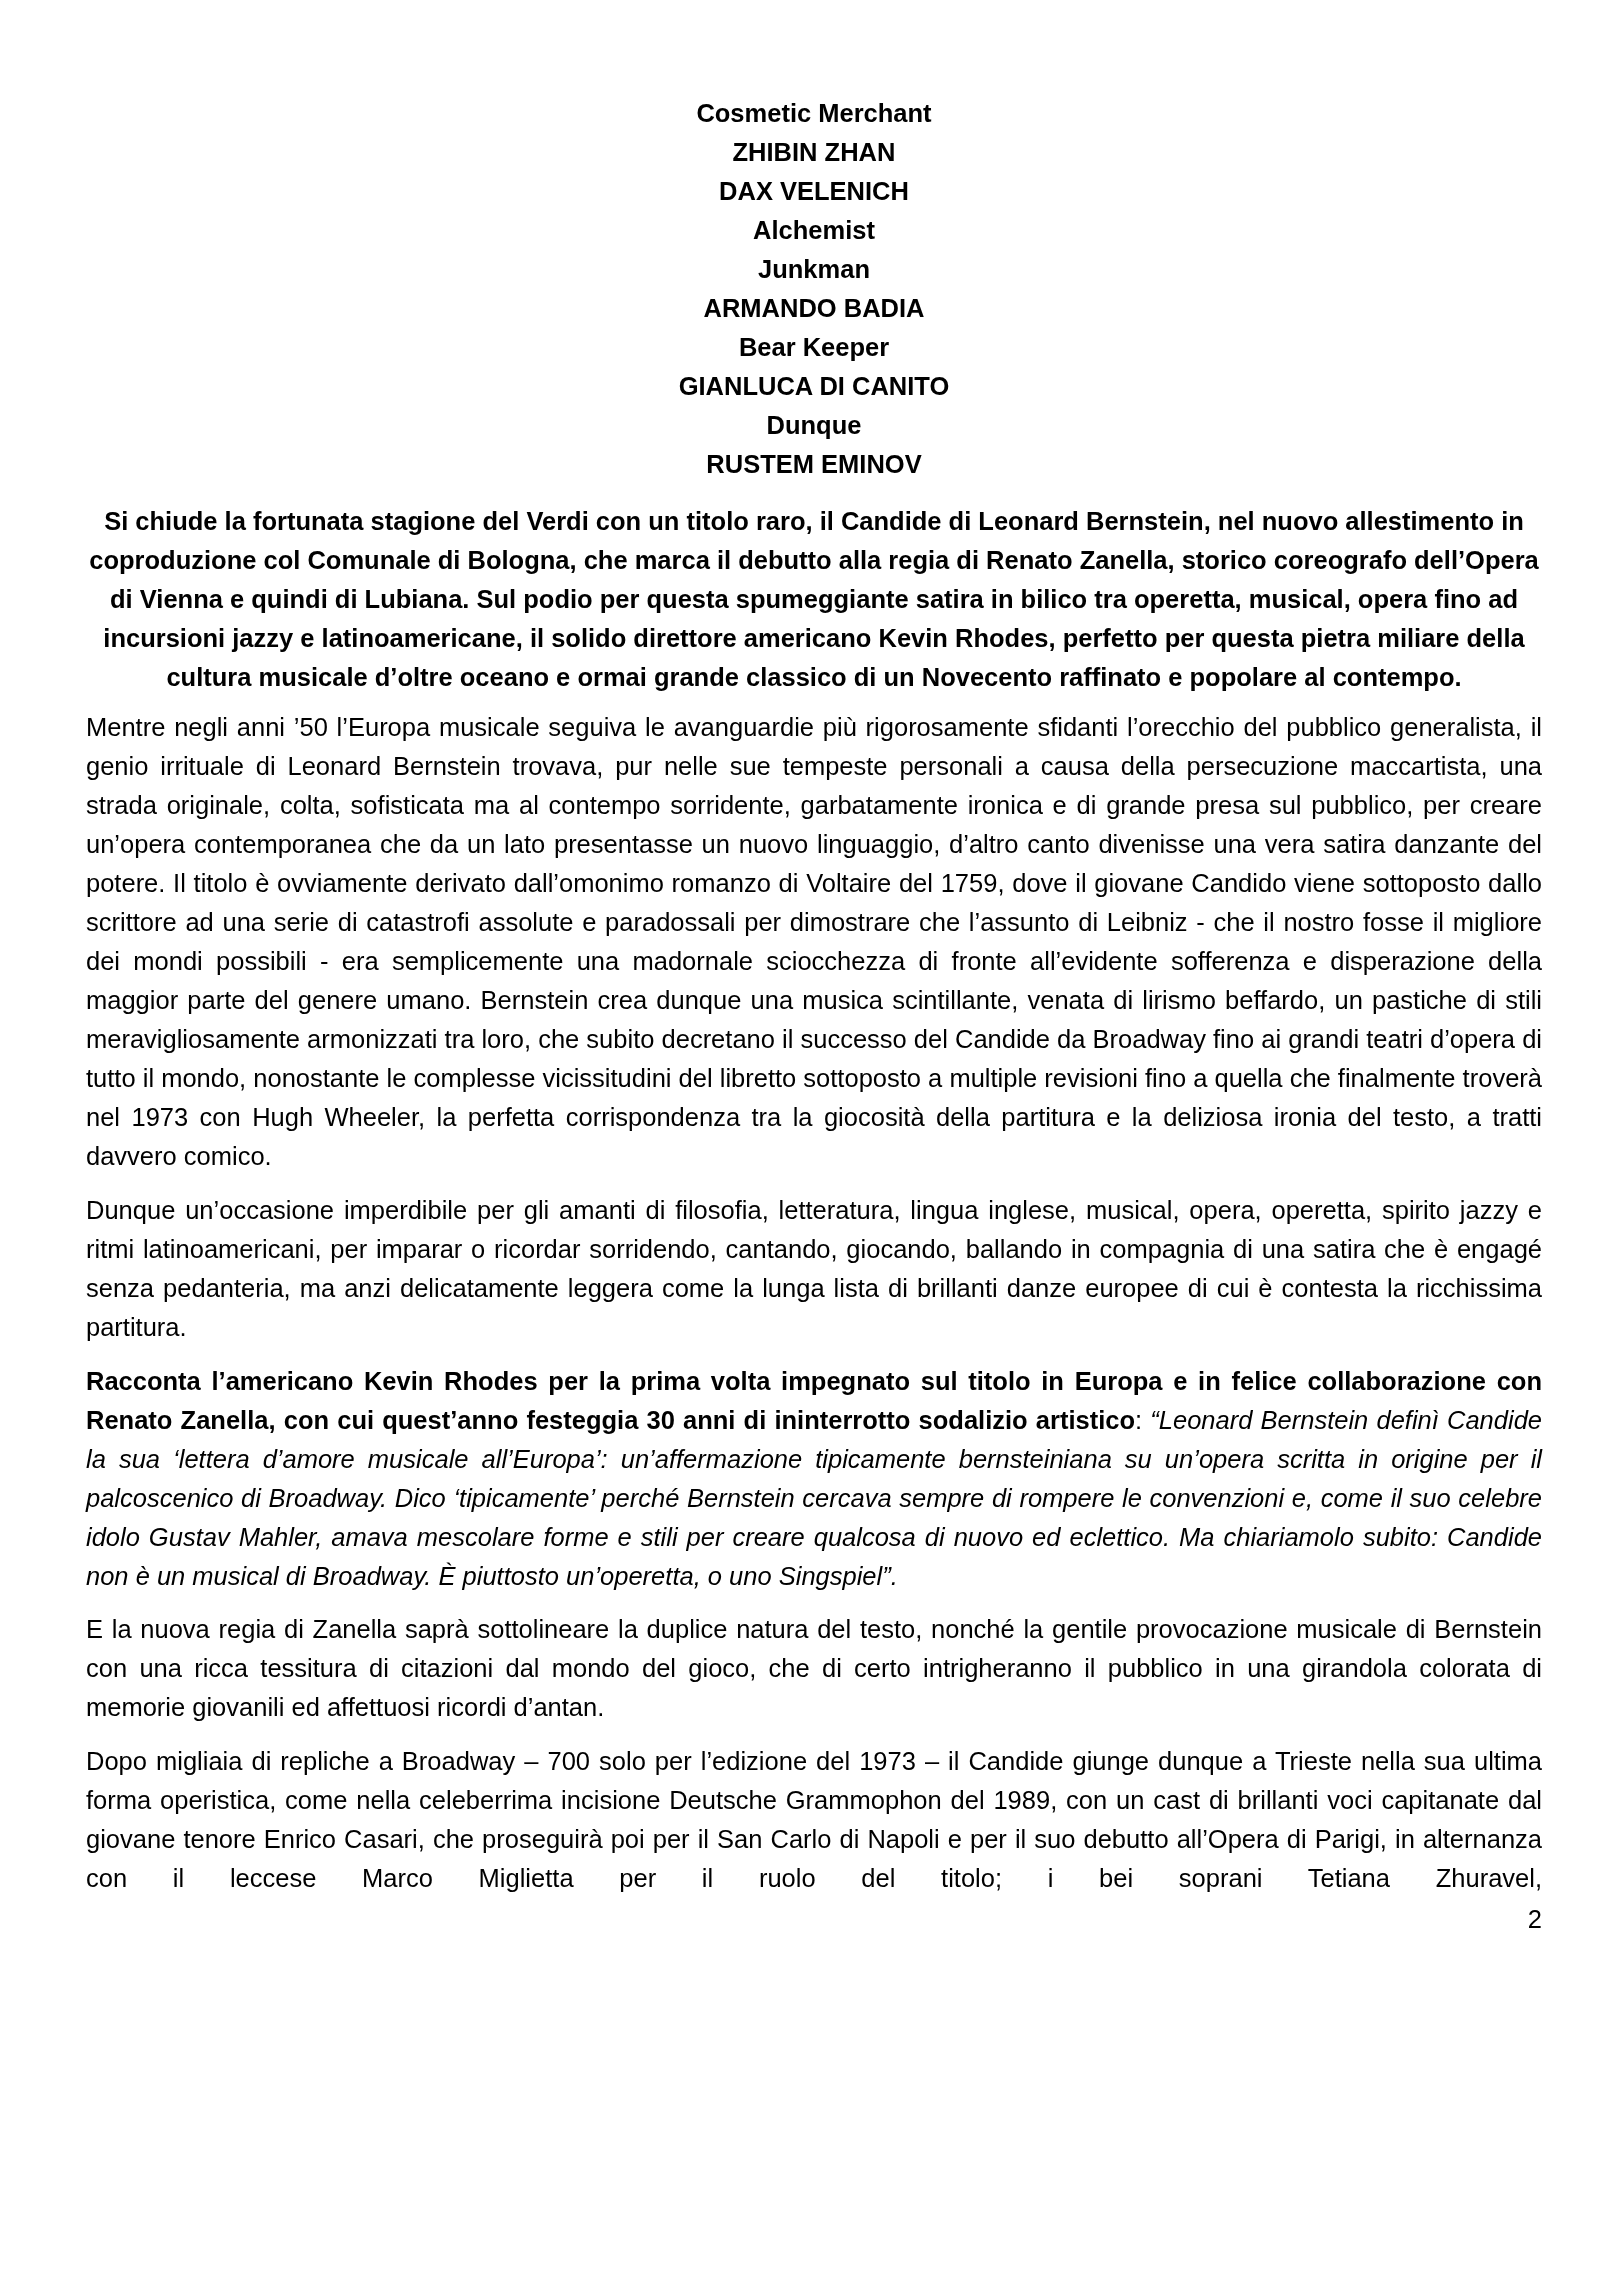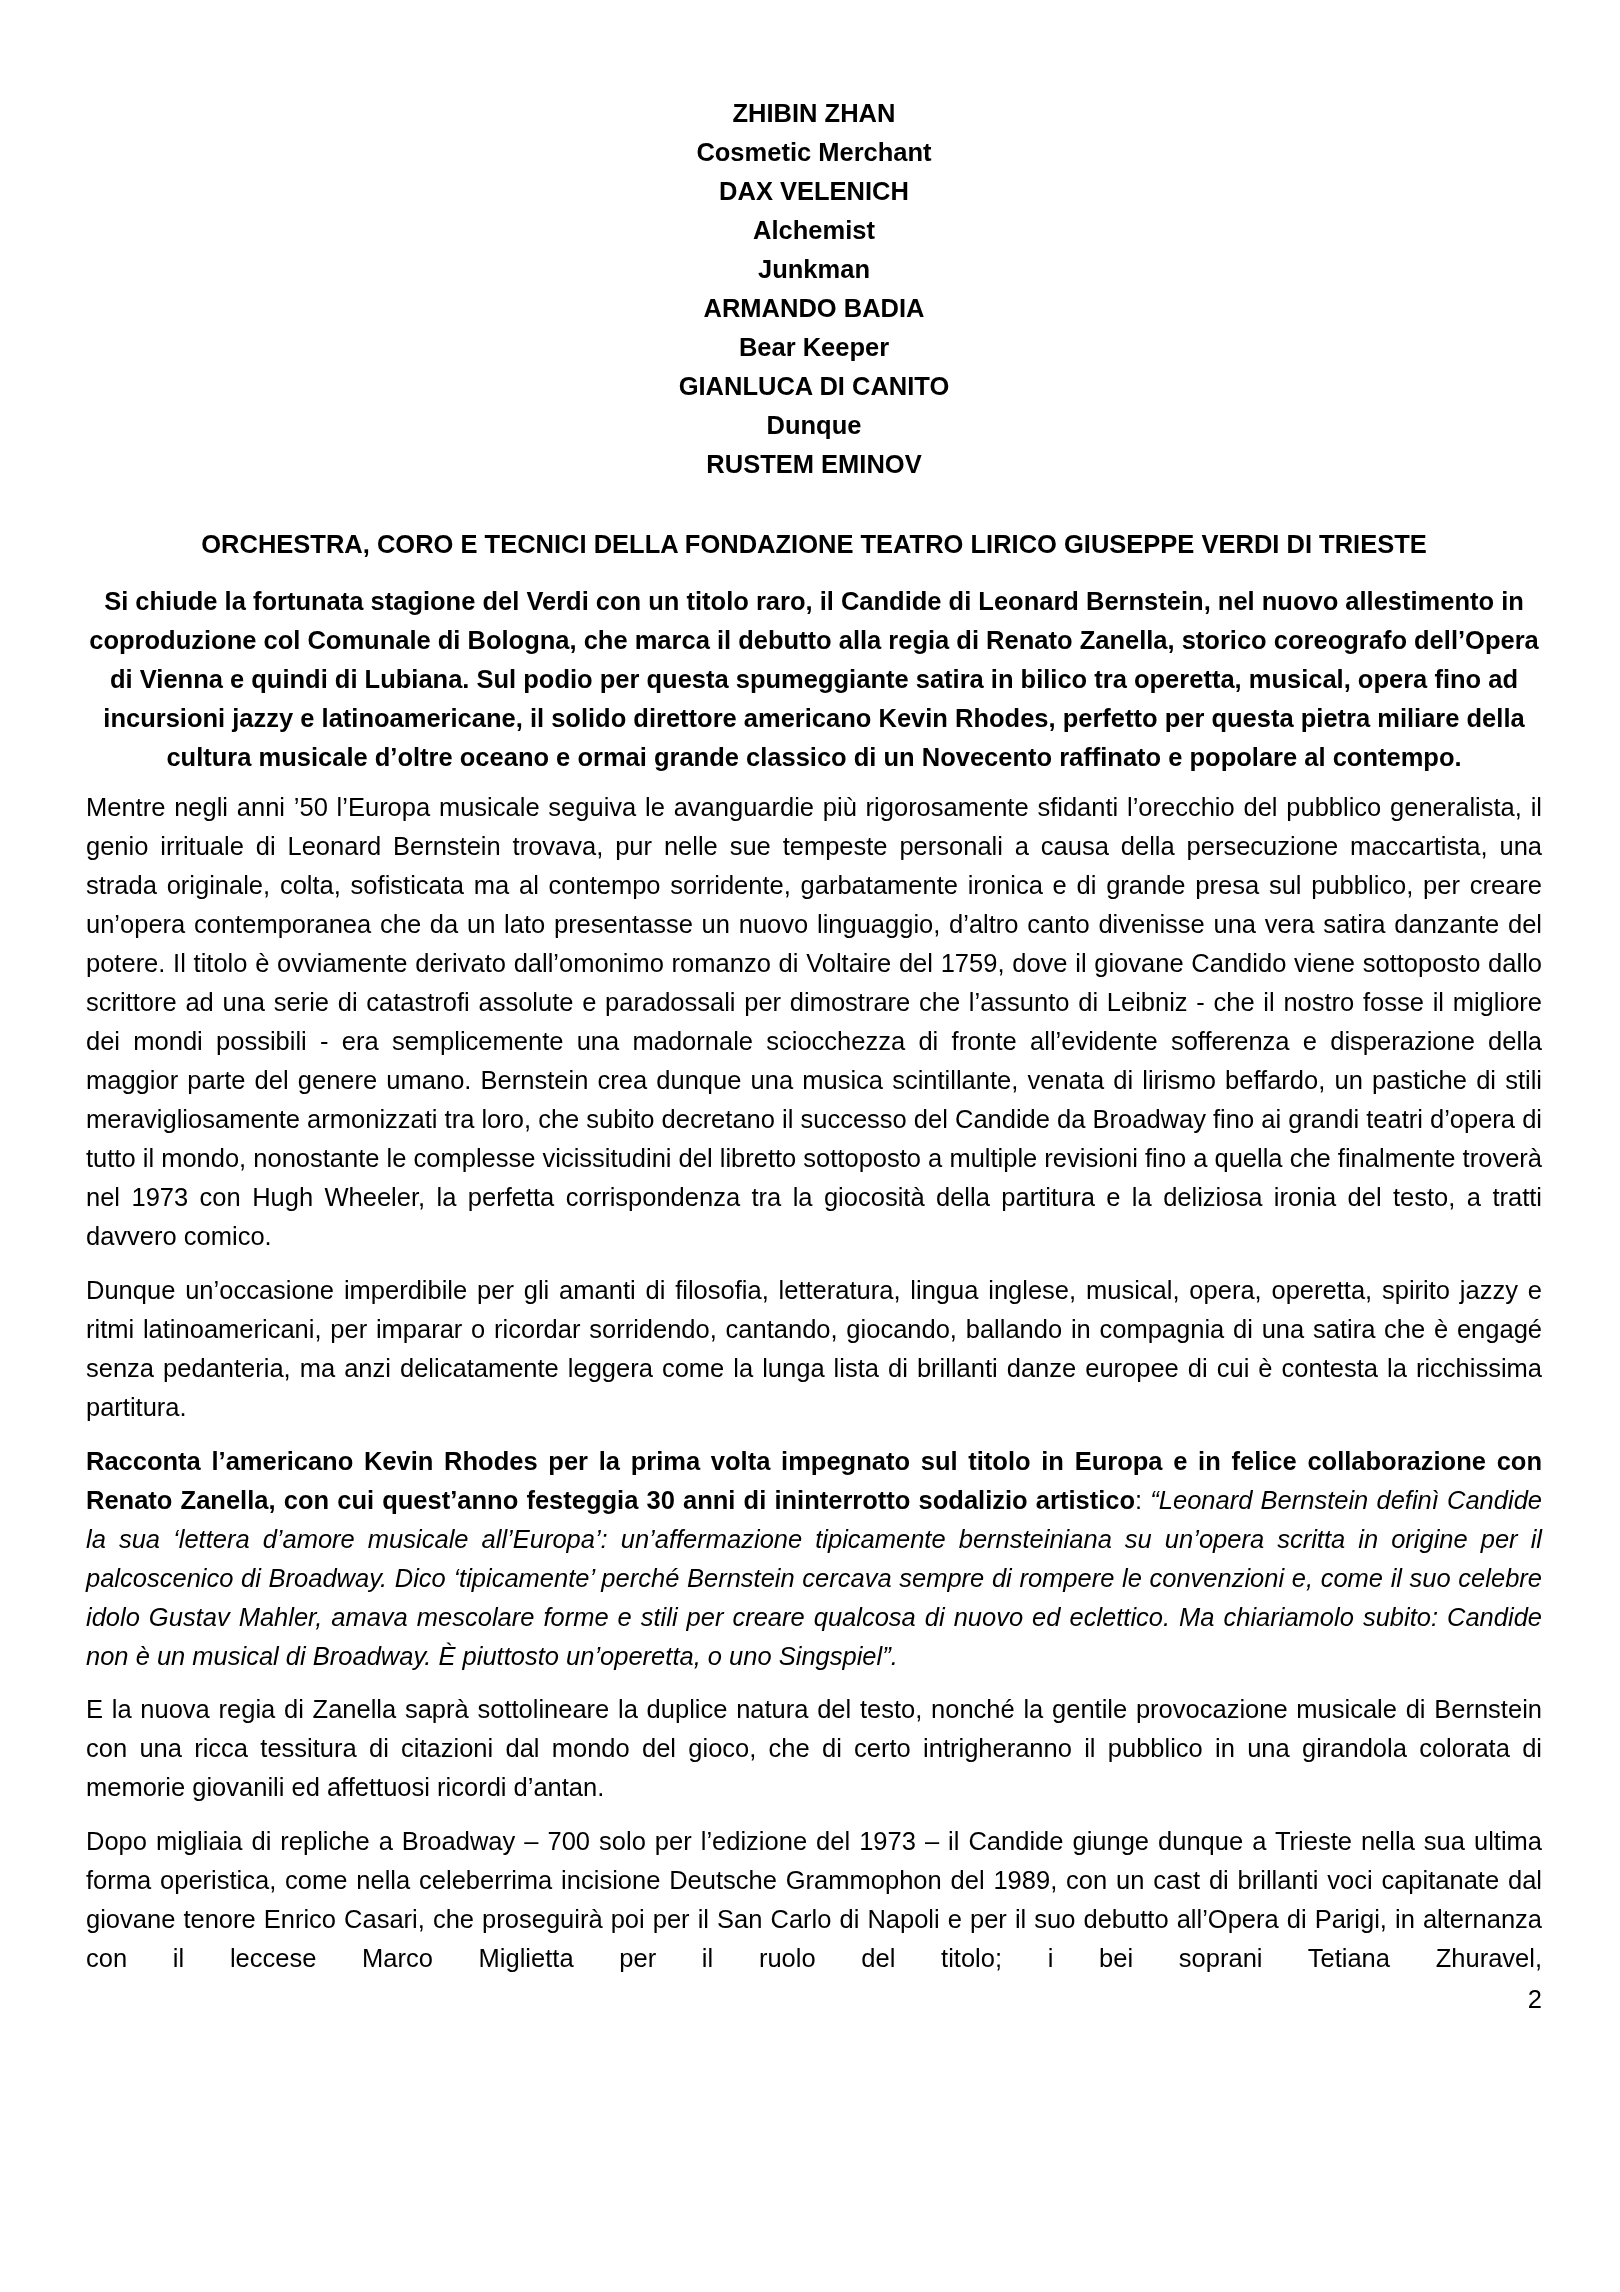--- a/index.html
+++ b/index.html
@@ -62,33 +62,32 @@
     line-height: 39px;
     margin-top: 2px;
   }
 </style>
 </head>
 <body>
 
 <div class="page">
 
   <section class="cast">
+    <div class="cast-line">Cosmetic Merchant</div>
     <div class="cast-line">ZHIBIN ZHAN</div>
-    <div class="cast-line">Cosmetic Merchant</div>
     <div class="cast-line">DAX VELENICH</div>
     <div class="cast-line">Alchemist</div>
     <div class="cast-line">Junkman</div>
     <div class="cast-line">ARMANDO BADIA</div>
     <div class="cast-line">Bear Keeper</div>
     <div class="cast-line">GIANLUCA DI CANITO</div>
     <div class="cast-line">Dunque</div>
     <div class="cast-line">RUSTEM EMINOV</div>
   </section>
 
-  <p class="ensemble">ORCHESTRA, CORO E TECNICI DELLA FONDAZIONE TEATRO LIRICO GIUSEPPE VERDI DI TRIESTE</p>
 
   <p class="lead">Si chiude la fortunata stagione del Verdi con un titolo raro, il Candide di Leonard Bernstein, nel nuovo allestimento in coproduzione col Comunale di Bologna, che marca il debutto alla regia di Renato Zanella, storico coreografo dell’Opera di Vienna e quindi di Lubiana. Sul podio per questa spumeggiante satira in bilico tra operetta, musical, opera fino ad incursioni jazzy e latinoamericane, il solido direttore americano Kevin Rhodes, perfetto per questa pietra miliare della cultura musicale d’oltre oceano e ormai grande classico di un Novecento raffinato e popolare al contempo.</p>
 
   <p class="body-par first">Mentre negli anni ’50 l’Europa musicale seguiva le avanguardie più rigorosamente sfidanti l’orecchio del pubblico generalista, il genio irrituale di Leonard Bernstein trovava, pur nelle sue tempeste personali a causa della persecuzione maccartista, una strada originale, colta, sofisticata ma al contempo sorridente, garbatamente ironica e di grande presa sul pubblico, per creare un’opera contemporanea che da un lato presentasse un nuovo linguaggio, d’altro canto divenisse una vera satira danzante del potere. Il titolo è ovviamente derivato dall’omonimo romanzo di Voltaire del 1759, dove il giovane Candido viene sottoposto dallo scrittore ad una serie di catastrofi assolute e paradossali per dimostrare che l’assunto di Leibniz - che il nostro fosse il migliore dei mondi possibili - era semplicemente una madornale sciocchezza di fronte all’evidente sofferenza e disperazione della maggior parte del genere umano. Bernstein crea dunque una musica scintillante, venata di lirismo beffardo, un pastiche di stili meravigliosamente armonizzati tra loro, che subito decretano il successo del Candide da Broadway fino ai grandi teatri d’opera di tutto il mondo, nonostante le complesse vicissitudini del libretto sottoposto a multiple revisioni fino a quella che finalmente troverà nel 1973 con Hugh Wheeler, la perfetta corrispondenza tra la giocosità della partitura e la deliziosa ironia del testo, a tratti davvero comico.</p>
 
   <p class="body-par">Dunque un’occasione imperdibile per gli amanti di filosofia, letteratura, lingua inglese, musical, opera, operetta, spirito jazzy e ritmi latinoamericani, per imparar o ricordar sorridendo, cantando, giocando, ballando in compagnia di una satira che è engagé senza pedanteria, ma anzi delicatamente leggera come la lunga lista di brillanti danze europee di cui è contesta la ricchissima partitura.</p>
 
   <p class="body-par"><span class="b">Racconta l’americano Kevin Rhodes per la prima volta impegnato sul titolo in Europa e in felice collaborazione con Renato Zanella, con cui quest’anno festeggia 30 anni di ininterrotto sodalizio artistico</span><span>: </span><span class="i">“Leonard Bernstein definì Candide la sua ‘lettera d’amore musicale all’Europa’: un’affermazione tipicamente bernsteiniana su un’opera scritta in origine per il palcoscenico di Broadway. Dico ‘tipicamente’ perché Bernstein cercava sempre di rompere le convenzioni e, come il suo celebre idolo Gustav Mahler, amava mescolare forme e stili per creare qualcosa di nuovo ed eclettico. Ma chiariamolo subito: Candide non è un musical di Broadway. È piuttosto un’operetta, o uno Singspiel”.</span></p>
 
   <p class="body-par">E la nuova regia di Zanella saprà sottolineare la duplice natura del testo, nonché la gentile provocazione musicale di Bernstein con una ricca tessitura di citazioni dal mondo del gioco, che di certo intrigheranno il pubblico in una girandola colorata di memorie giovanili ed affettuosi ricordi d’antan.</p>

